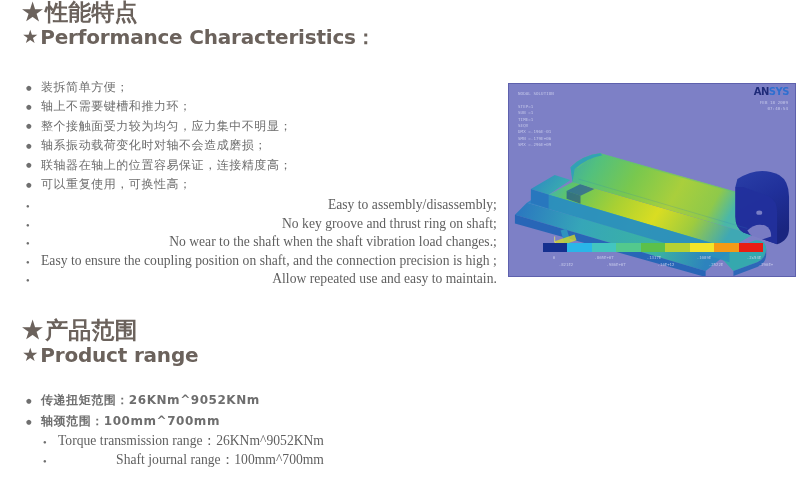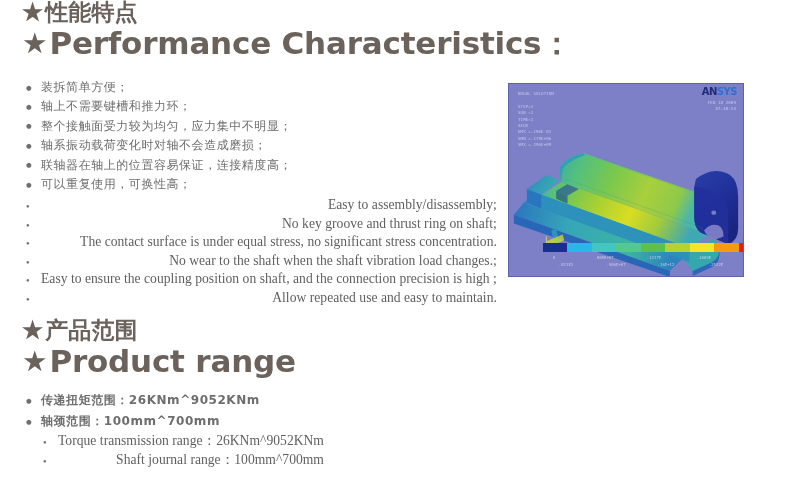--- a/index.html
+++ b/index.html
@@ -45,21 +45,21 @@
     display: inline-block;
     margin-right: 2px;
     font-size: 0.92em;
     vertical-align: 1px;
   }
   .heading-cn {
     font-size: 23px;
     font-family: Liberation Serif, serif;
   }
   .heading-en {
-    font-size: 31px;
+    font-size: 20px;
     font-family: "DejaVu Sans", "Liberation Sans", sans-serif;
     letter-spacing: -0.2px;
   }
 
   
   ul.bullets {
     list-style: none;
     margin: 0;
     padding: 0;
   }
@@ -118,21 +118,21 @@
   #prod-cn-list { position: absolute; left: 0; top: 72px; font-weight: bold; }
   #prod-en-list { position: absolute; left: 17px; top: 114px; }
 
   ul.cn-list.spaced li { line-height: 21px; }
 
   
   #ansys-figure {
     position: absolute;
     left: 508px;
     top: 83px;
-    width: 236px;
+    width: 288px;
     height: 194px;
     background: #7d80c6;
     border: 1px solid #5e61ad;
     box-sizing: border-box;
     overflow: hidden;
   }
   #ansys-canvas {
     position: absolute;
     inset: 0;
     width: 100%;
@@ -211,21 +211,20 @@
       <li>轴上不需要键槽和推力环；</li>
       <li>整个接触面受力较为均匀，应力集中不明显；</li>
       <li>轴系振动载荷变化时对轴不会造成磨损；</li>
       <li>联轴器在轴上的位置容易保证，连接精度高；</li>
       <li>可以重复使用，可换性高；</li>
     </ul>
 
     <ul class="bullets en-list" id="perf-en-list">
       <li>Easy to assembly/disassembly;</li>
       <li>No key groove and thrust ring on shaft;</li>
-      <li>The contact surface is under equal stress, no significant stress concentration.</li>
       <li>No wear to the shaft when the shaft vibration load changes.;</li>
       <li>Easy to ensure the coupling position on shaft, and the connection precision is high ;</li>
       <li>Allow repeated use and easy to maintain.</li>
     </ul>
   </div>
 
   <div class="section" id="section-product">
 
     <div class="heading-group">
       <div class="heading heading-cn">

